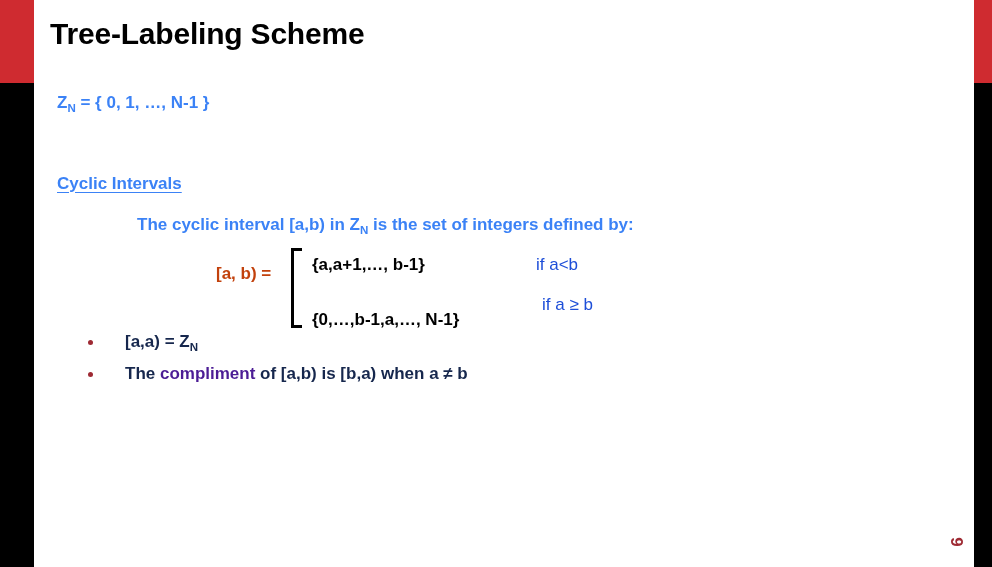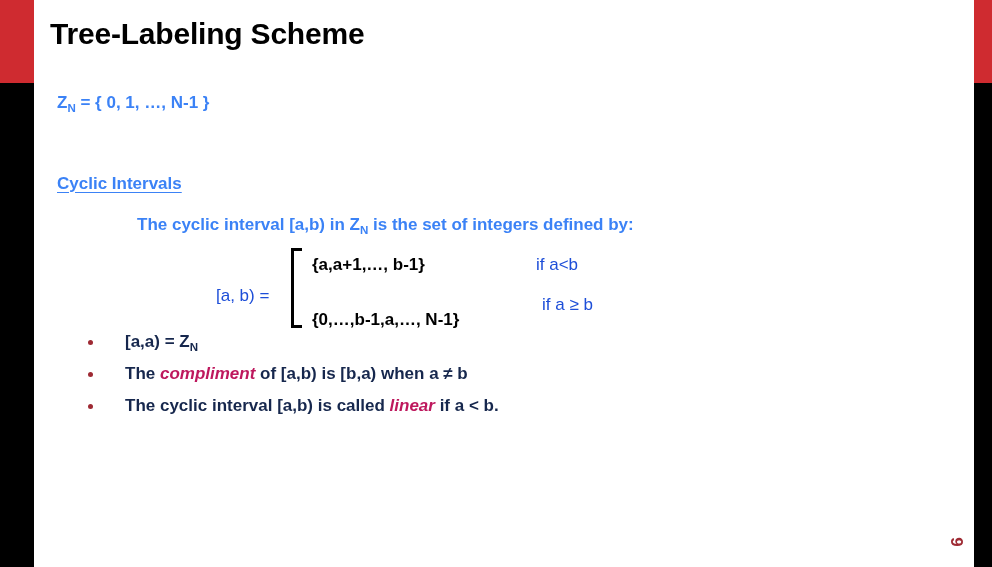--- a/index.html
+++ b/index.html
@@ -106,24 +106,24 @@
   #cases-block {
     position: absolute;
     left: 216px;
     top: 246px;
     width: 430px;
     height: 84px;
   }
   #cases-lhs {
     position: absolute;
     left: 0;
-    top: 40px;
-    font-size: 17px;
-    font-weight: normal;
-    color: #1d4ed8;
+    top: 18px;
+    font-size: 17px;
+    font-weight: bold;
+    color: #c2410c;
     white-space: nowrap;
   }
   
   #cases-bracket {
     position: absolute;
     left: 75px;
     top: 2px;
     width: 11px;
     height: 80px;
     border-left: 3px solid #000;
@@ -174,22 +174,21 @@
     height: 5px;
     border-radius: 50%;
     background: #9e2a33;
   }
   .bullet-text {
     position: absolute;
     left: 37px;
     top: 0;
   }
   .em-red {
-    color: #be185d;
-    font-style: italic;
+    color: #4c1d95;
   }
 
   
   #footer {
     position: absolute;
     left: 57px;
     top: 539px;
     font-size: 13px;
     color: #000000;
     font-weight: normal;
@@ -245,22 +244,18 @@
 
   <div id="bullets">
       <div class="bullet-row">
         <span class="bullet-marker"></span>
         <span class="bullet-text"><span>[a,a) = Z</span><sub>N</sub></span>
       </div>
       <div class="bullet-row">
         <span class="bullet-marker"></span>
         <span class="bullet-text"><span>The </span><span class="em-red">compliment</span><span> of [a,b) is [b,a) when a ≠ b</span></span>
       </div>
-      <div class="bullet-row">
-        <span class="bullet-marker"></span>
-        <span class="bullet-text"><span>The cyclic interval [a,b) is called </span><span class="em-red">linear</span><span> if a &lt; b.</span></span>
-      </div>
     </div>
 
 
   <div id="page-number">9</div>
 
 </div>
 
 </body></html>

